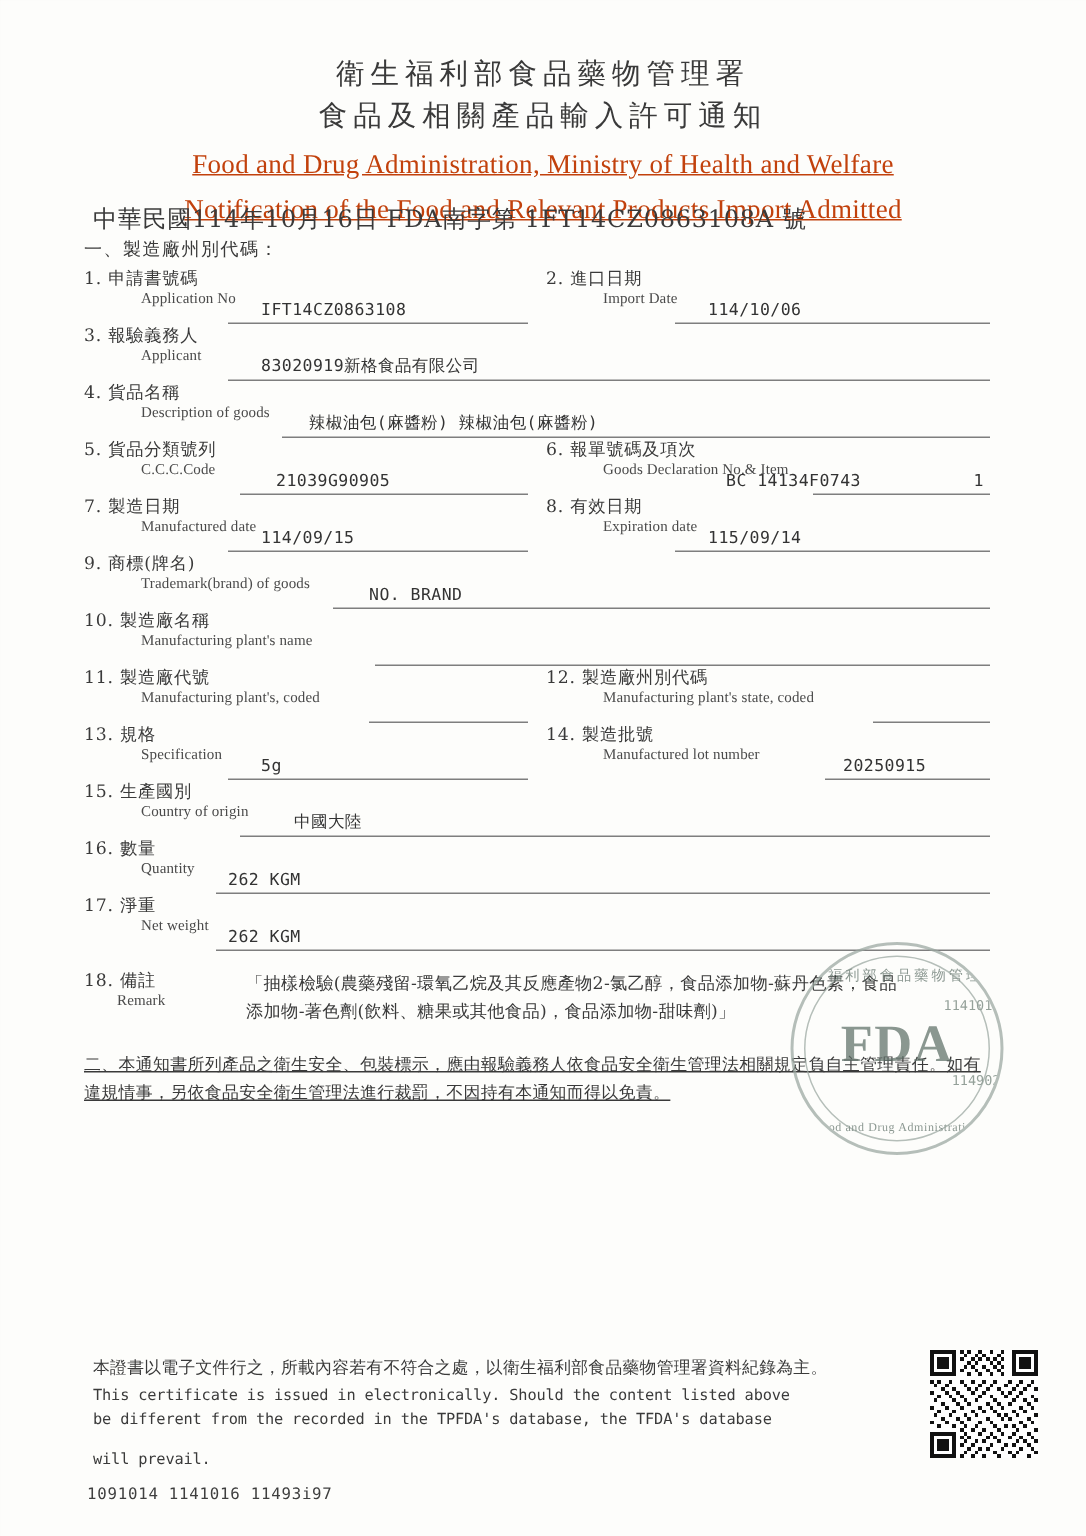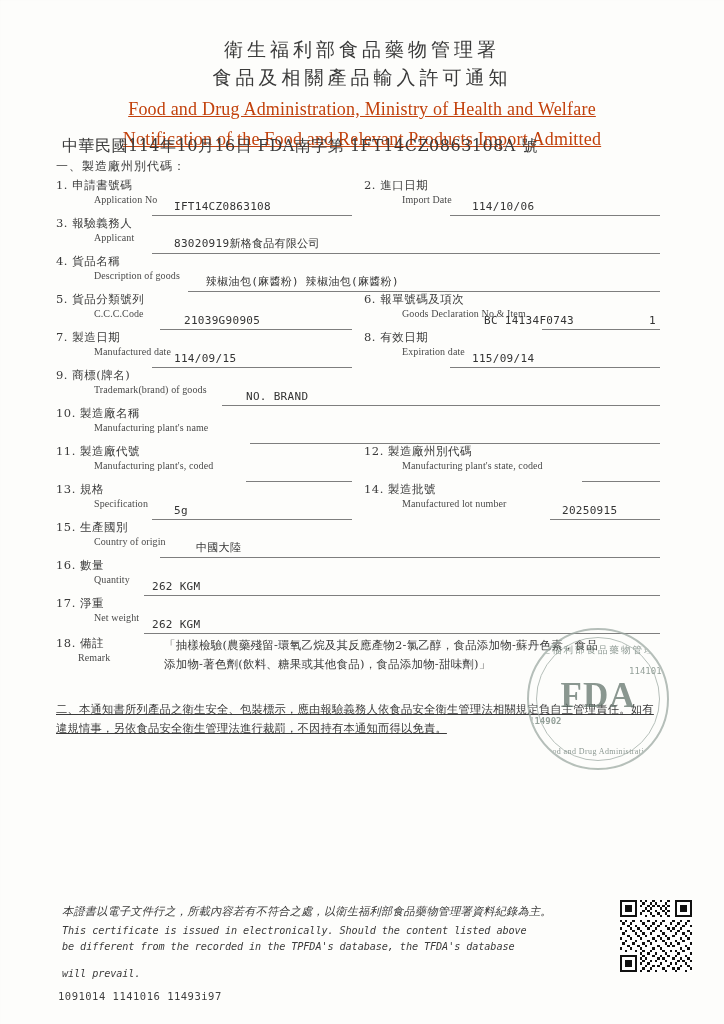--- a/index.html
+++ b/index.html
@@ -150,21 +150,21 @@
 
   .num-prefix {
     font-family: "DejaVu Serif", serif;
     font-size: 11.5px;
   }
 
   
   .remark {
     position: relative;
     display: flex;
-    margin-top: 2px;
+    margin-top: 12px;
   }
   .remark .f-labels { position: relative; width: 108px; }
   .remark-text {
     font-family: "DejaVu Serif", serif;
     font-size: 11.5px;
     line-height: 1.62;
     color: #3a3a3a;
     width: 440px;
     letter-spacing: .2px;
   }
@@ -218,44 +218,42 @@
     top: 36px;
     text-align: right;
     font-family: "DejaVu Sans Mono", monospace;
     font-size: 9px;
     color: #6c7d74;
   }
   .seal .sn2 {
     position: absolute;
     left: 0; right: 0;
     top: 86px;
-    text-align: left;
+    text-align: right;
     font-family: "DejaVu Sans Mono", monospace;
     font-size: 9px;
     color: #6c7d74;
-    font-weight: bold;
   }
   .seal-arc-top, .seal-arc-bottom {
     position: absolute;
     left: 0; right: 0;
     text-align: center;
     font-size: 9.5px;
     color: #5f7068;
   }
   .seal-arc-top { top: 14px; font-family: "DejaVu Serif", serif; letter-spacing: 2px; }
   .seal-arc-bottom { bottom: 12px; font-family: "Liberation Serif", serif; letter-spacing: .4px; font-size: 8px;}
 
   
   .footer-note {
     position: absolute;
     left: 62px;
     top: 903px;
     width: 500px;
     color: #3a3a3a;
-    font-style: italic;
   }
   .fn-cn {
     font-family: "DejaVu Serif", serif;
     font-size: 11.2px;
     line-height: 1.55;
     letter-spacing: .2px;
   }
   .fn-en {
     font-family: "DejaVu Sans Mono", monospace;
     font-size: 10.2px;

